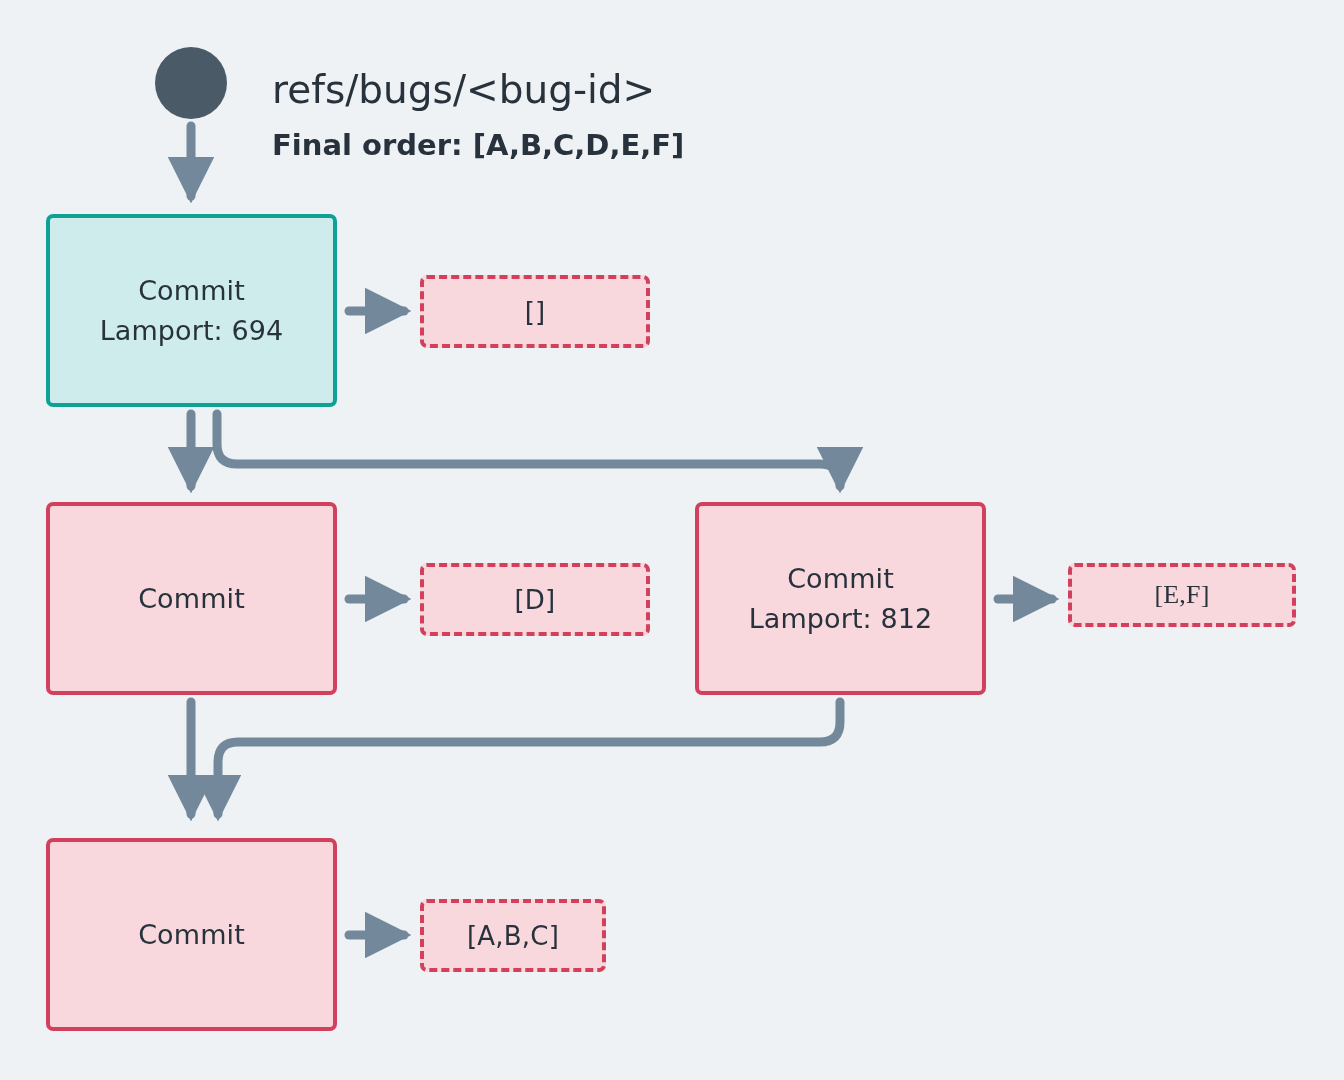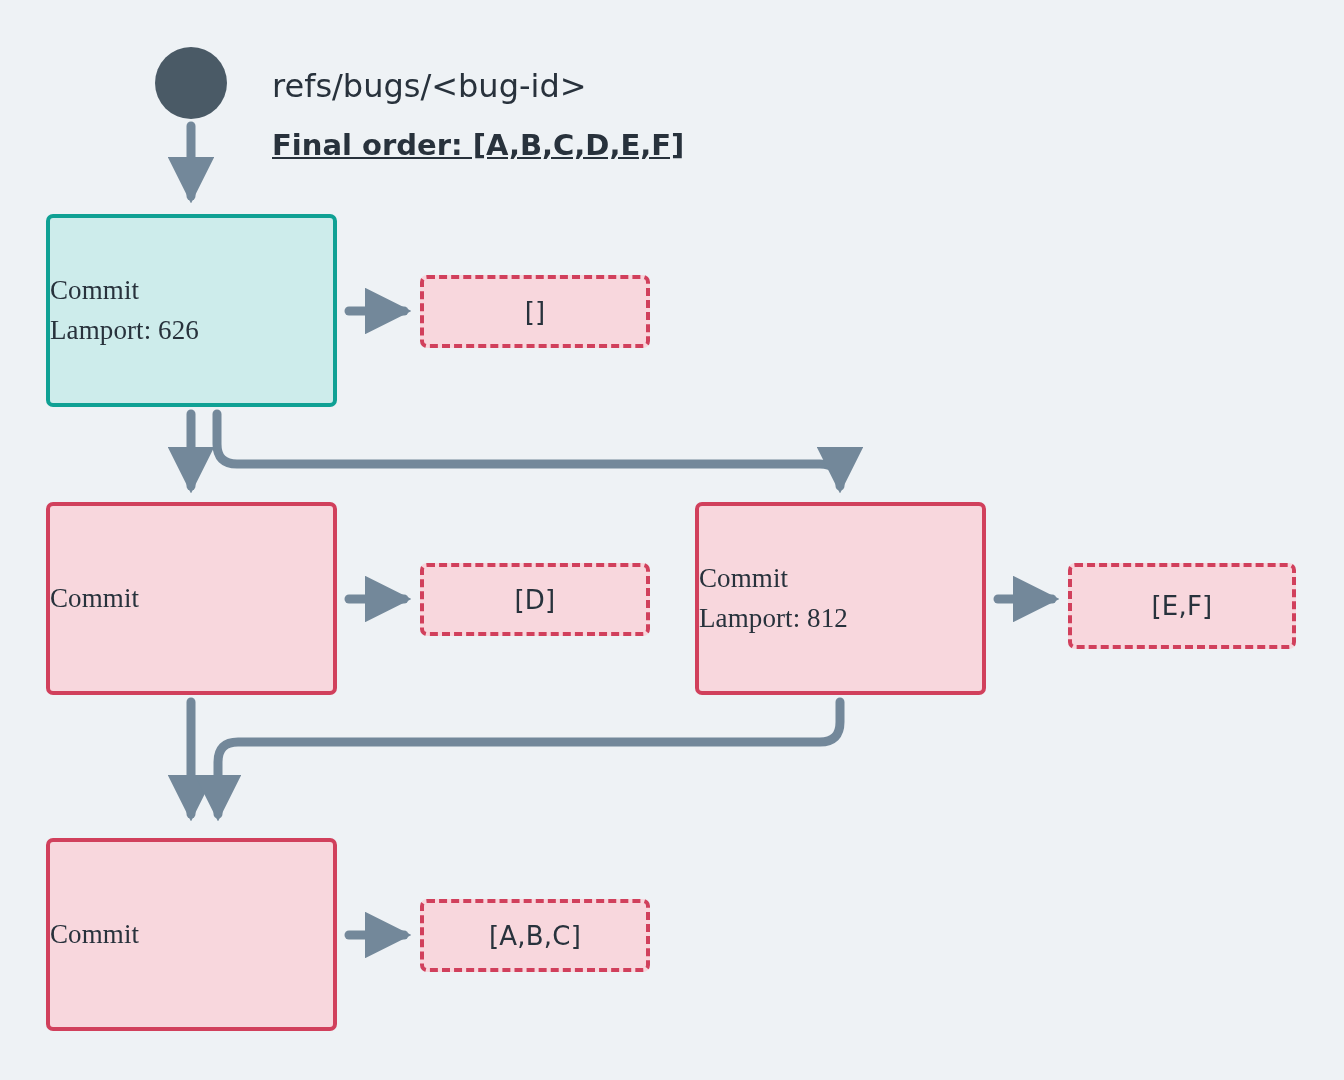--- a/index.html
+++ b/index.html
@@ -26,28 +26,27 @@
     top: 0;
     width: 1344px;
     height: 1080px;
     pointer-events: none;
   }
   .node {
     position: absolute;
     box-sizing: border-box;
     display: flex;
     flex-direction: column;
-    align-items: flex-start;
+    align-items: center;
     justify-content: center;
     border-radius: 7px;
     color: #28323c;
     font-size: 27px;
     line-height: 1.46;
     letter-spacing: 0.1px;
-    font-family: Liberation Serif, serif;
   }
   .node-commit {
     background: #f8d7dd;
     border: 4px solid #d1405c;
   }
   .node-head {
     background: #cdeceb;
     border: 4px solid #0fa194;
   }
   .node .line {
@@ -71,26 +70,25 @@
     position: absolute;
     border-radius: 50%;
     background: #4a5a66;
   }
   .caption {
     position: absolute;
     color: #28323c;
     white-space: nowrap;
   }
   .caption-ref {
-    font-size: 32px;
+    font-size: 39px;
   }
   .caption-order {
     font-size: 29px;
     font-weight: bold;
-    text-decoration: underline;
   }
 </style>
 </head>
 <body>
 
 <div id="stage">
 
   <svg id="edges" viewBox="0 0 1344 1080" width="1344" height="1080" xmlns="http://www.w3.org/2000/svg">
     <defs>
       <marker id="ah" viewBox="0 0 10 10" refX="8.4" refY="5" markerWidth="5.2" markerHeight="5.2" orient="auto-start-reverse">
@@ -110,43 +108,43 @@
   </svg>
 
   <div class="start-dot" style="left:155px; top:47px; width:72px; height:72px;"></div>
 
   <div class="caption caption-ref" style="left:272px; top:67px;">refs/bugs/&lt;bug-id&gt;</div>
 
   <div class="caption caption-order" style="left:272px; top:128px;">Final order: [A,B,C,D,E,F]</div>
 
   <div class="node node-head" style="left:46px; top:214px; width:291px; height:193px;">
     <span class="line">Commit</span>
-    <span class="line">Lamport: 626</span>
+    <span class="line">Lamport: 694</span>
   </div>
 
   <div class="node node-commit" style="left:46px; top:502px; width:291px; height:193px;">
     <span class="line">Commit</span>
   </div>
 
   <div class="node node-commit" style="left:695px; top:502px; width:291px; height:193px;">
     <span class="line">Commit</span>
     <span class="line">Lamport: 812</span>
   </div>
 
   <div class="node node-commit" style="left:46px; top:838px; width:291px; height:193px;">
     <span class="line">Commit</span>
   </div>
 
   <div class="badge" style="left:420px; top:275px; width:230px; height:73px;">[]</div>
 
   <div class="badge" style="left:420px; top:563px; width:230px; height:73px;">[D]</div>
 
-  <div class="badge" style="left:1068px; top:563px; width:228px; height:86px;">[E,F]</div>
+  <div class="badge" style="left:1068px; top:563px; width:228px; height:64px;font-family:Liberation Serif, serif;">[E,F]</div>
 
-  <div class="badge" style="left:420px; top:899px; width:230px; height:73px;">[A,B,C]</div>
+  <div class="badge" style="left:420px; top:899px; width:186px; height:73px;">[A,B,C]</div>
 
   <svg id="badge-arrows" viewBox="0 0 1344 1080" width="1344" height="1080" style="position:absolute; left:0; top:0; pointer-events:none;" xmlns="http://www.w3.org/2000/svg">
     <path d="M 349 311 L 404 311" fill="none" stroke="#73889a" stroke-width="9" stroke-linecap="round" marker-end="url(#ah)"></path>
     <path d="M 349 599 L 404 599" fill="none" stroke="#73889a" stroke-width="9" stroke-linecap="round" marker-end="url(#ah)"></path>
     <path d="M 998 599 L 1052 599" fill="none" stroke="#73889a" stroke-width="9" stroke-linecap="round" marker-end="url(#ah)"></path>
     <path d="M 349 935 L 404 935" fill="none" stroke="#73889a" stroke-width="9" stroke-linecap="round" marker-end="url(#ah)"></path>
   </svg>
 
 </div>
 

